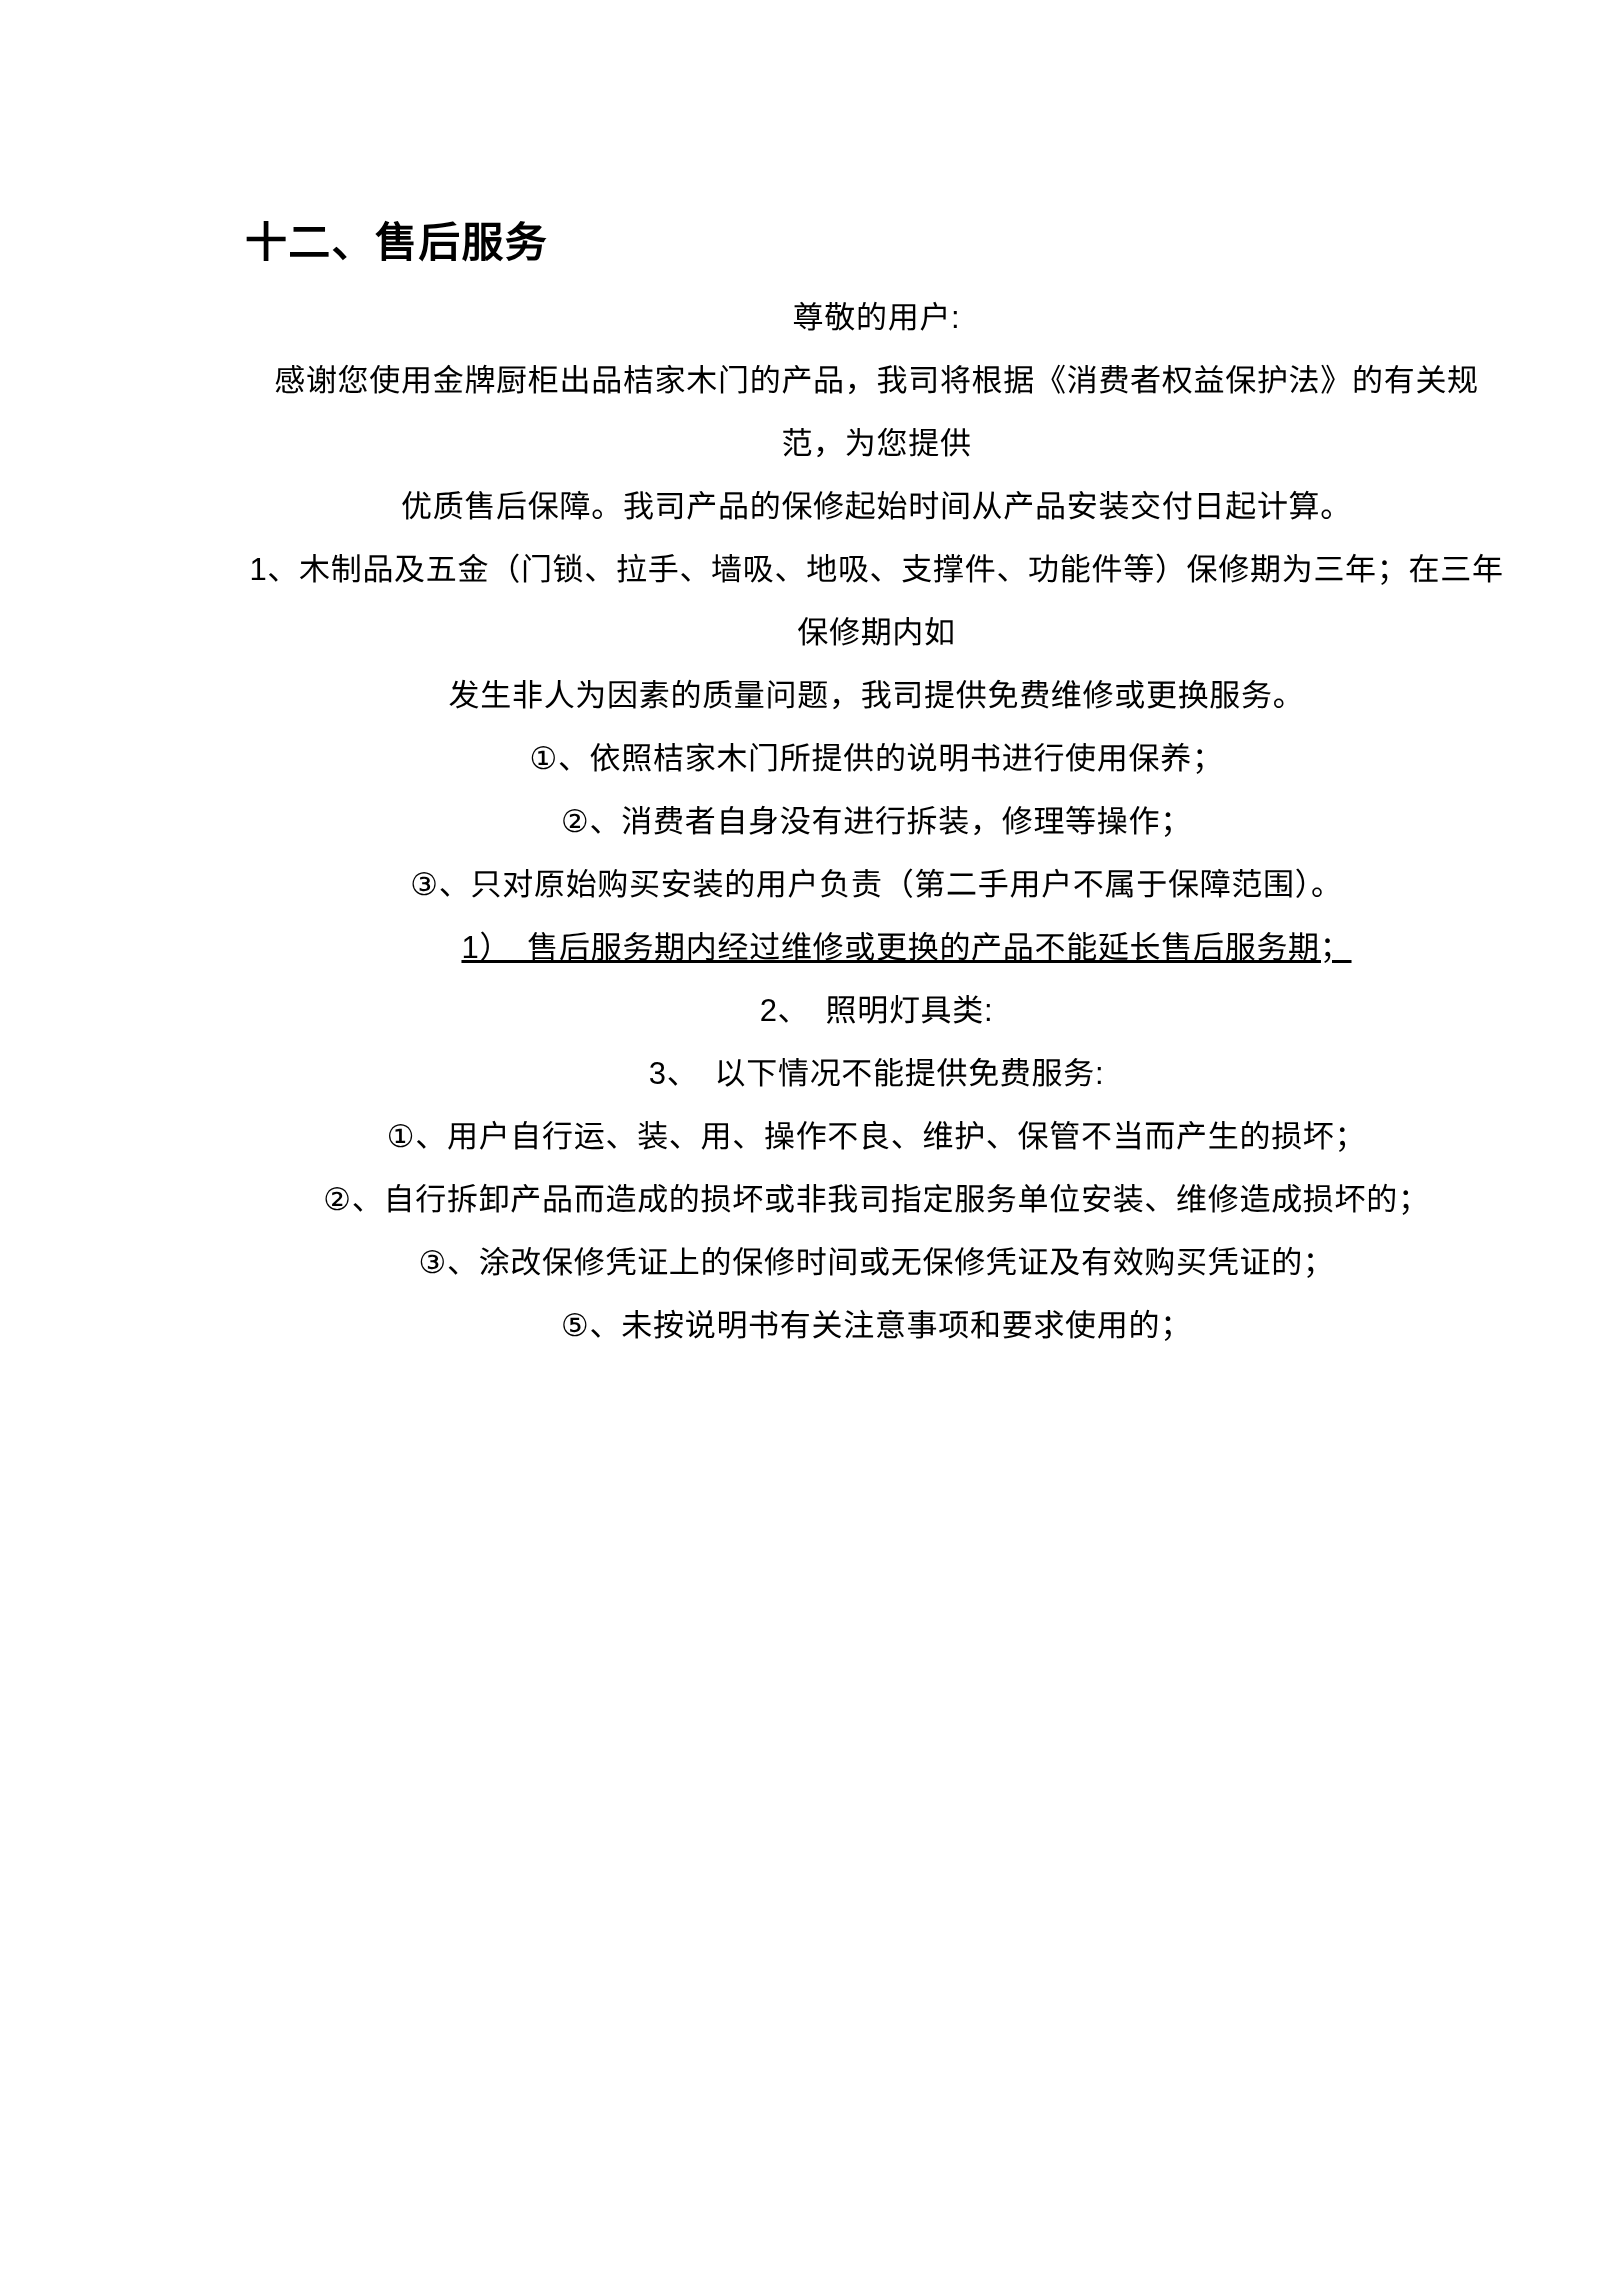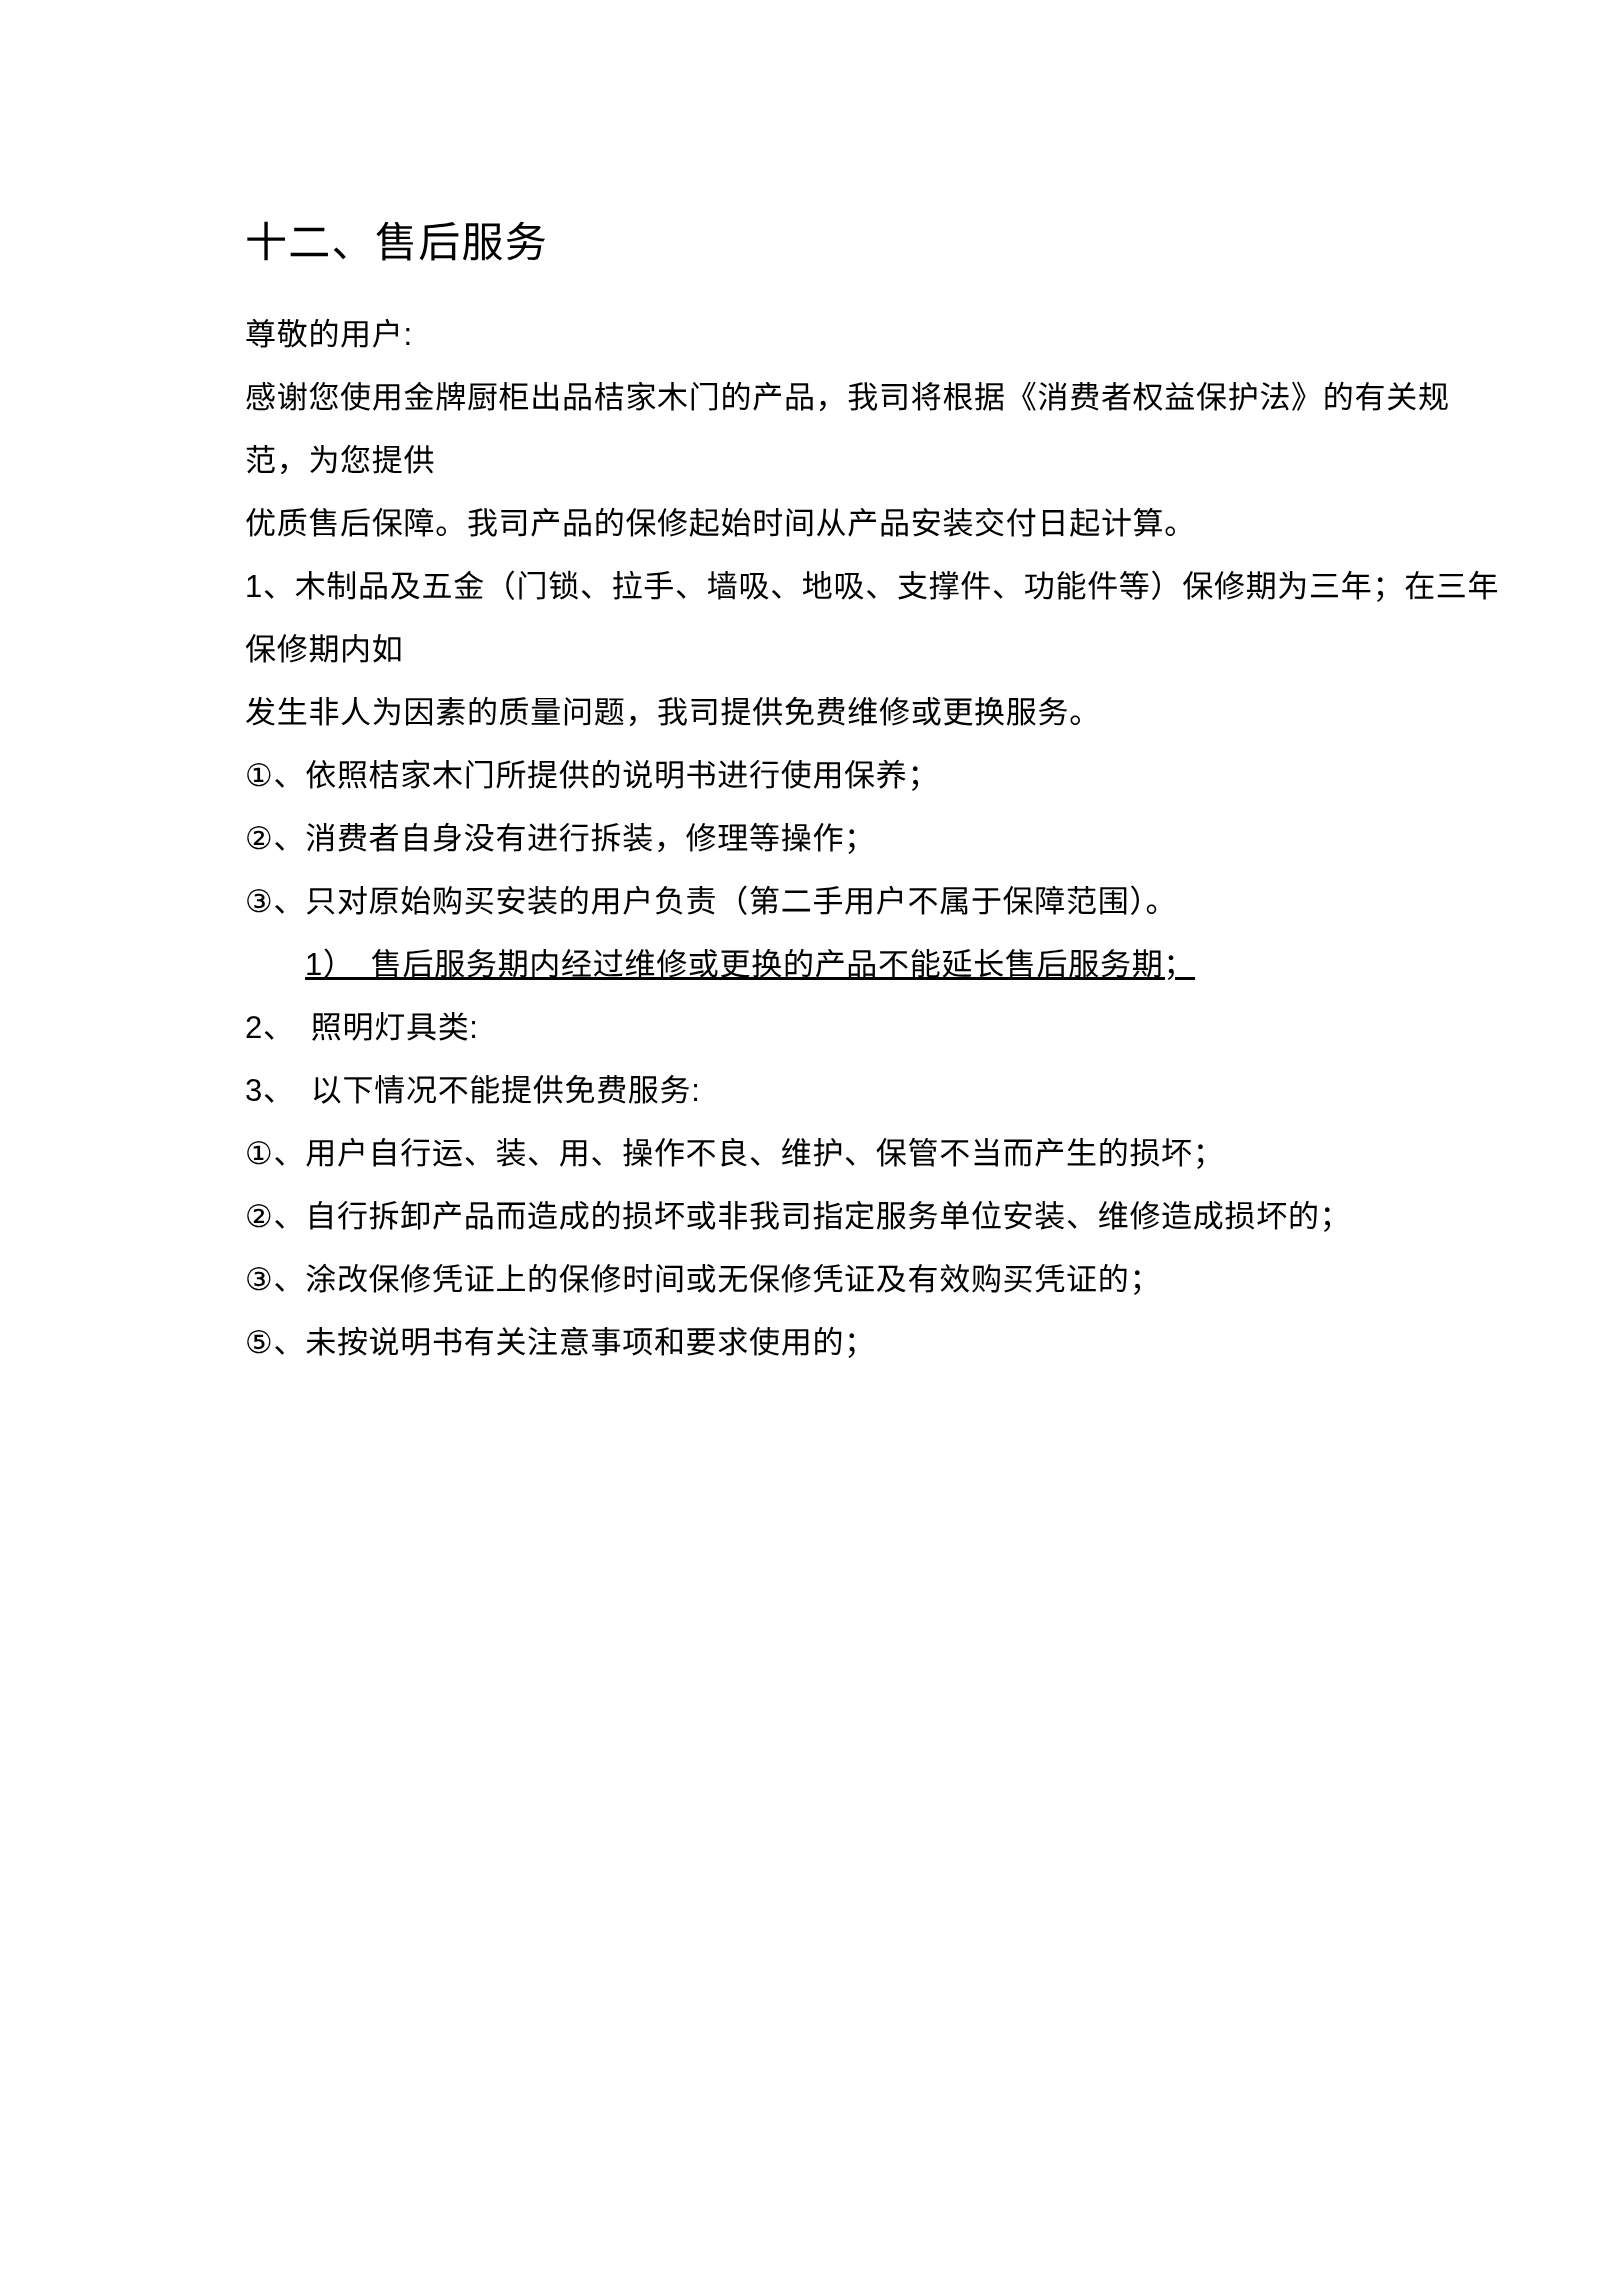--- a/index.html
+++ b/index.html
@@ -17,33 +17,33 @@
     color: #000000;
   }
   .content {
     position: absolute;
     left: 245px;
     top: 217px;
     width: 1263px;
   }
   .doc-title {
     font-size: 42px;
-    font-weight: normal;
+    font-weight: bold;
     line-height: 52px;
-    margin: 0 0 34px 0;
+    margin: 0 0 17px 0;
     letter-spacing: 1.3px;
     white-space: pre-wrap;
   }
   .para {
     font-size: 31px;
     font-weight: normal;
     line-height: 63px;
     margin: 0;
     white-space: pre-wrap;
-    text-align: left;
+    text-align: center;
     letter-spacing: 0.7px;
   }
   .indent-2 {
     padding-left: 60px;
     text-decoration: underline;
   }
 </style>
 </head>
 <body>
 

